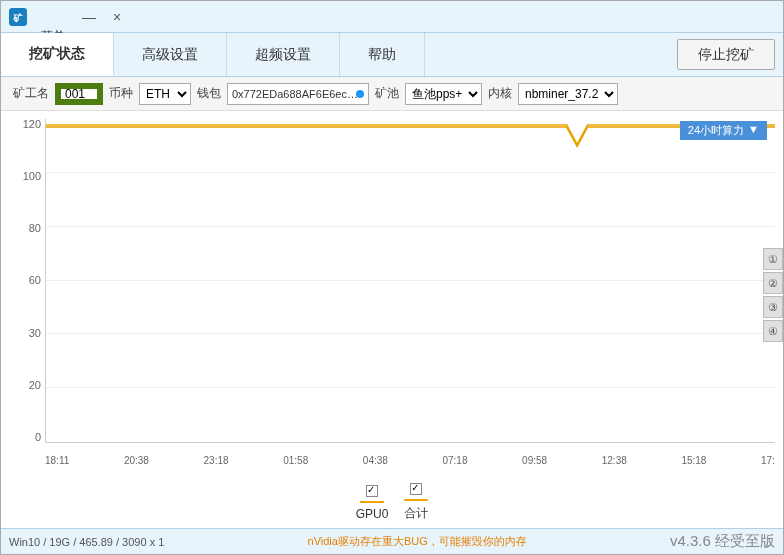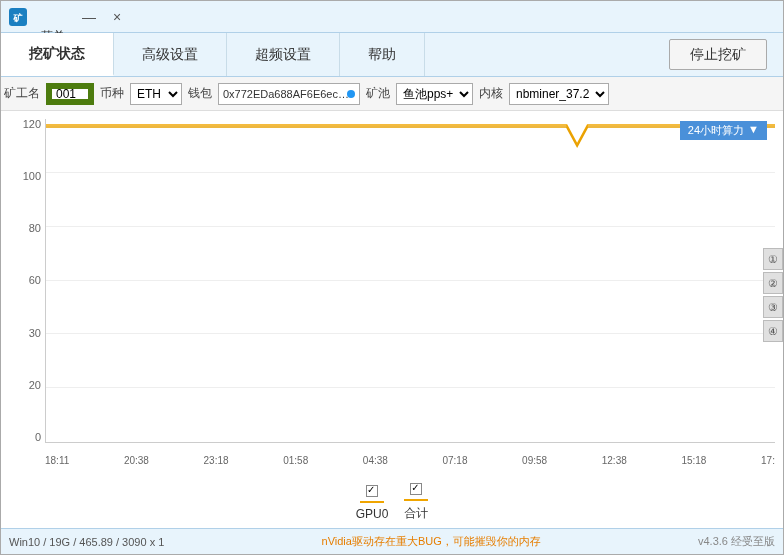--- a/index.html
+++ b/index.html
@@ -87,34 +87,34 @@
       background: transparent;
       border-right: 1px solid #c8dce8;
     }
     .nav-tab.active {
       background: #fff;
       border-bottom: 2px solid #fff;
       font-weight: bold;
     }
     .nav-spacer { flex: 1; }
     .stop-btn {
-      margin: 6px 16px;
+      margin: 6px 8px;
       padding: 0 20px;
       background: #f5f5f5;
       border: 1px solid #aaa;
       cursor: pointer;
       font-size: 14px;
       color: #333;
       border-radius: 2px;
     }
 
     .toolbar {
       display: flex;
       align-items: center;
-      padding: 4px 3px;
+      padding: 4px 12px;
       background: #f5f5f5;
       border-bottom: 1px solid #ddd;
       gap: 6px;
       flex-shrink: 0;
       height: 34px;
     }
     .toolbar-label {
       font-size: 12px;
       color: #444;
     }
@@ -296,21 +296,21 @@
     }
     .status-left {
       font-size: 11px;
       color: #555;
     }
     .status-warning {
       font-size: 11px;
       color: #e67e00;
     }
     .status-right {
-      font-size: 11px;
+      font-size: 15px;
       color: #888;
     }
   </style>
 </head>
 <body>
 
 <div class="window">
 
   <div class="title-bar">
     <div class="title-bar-icon">

